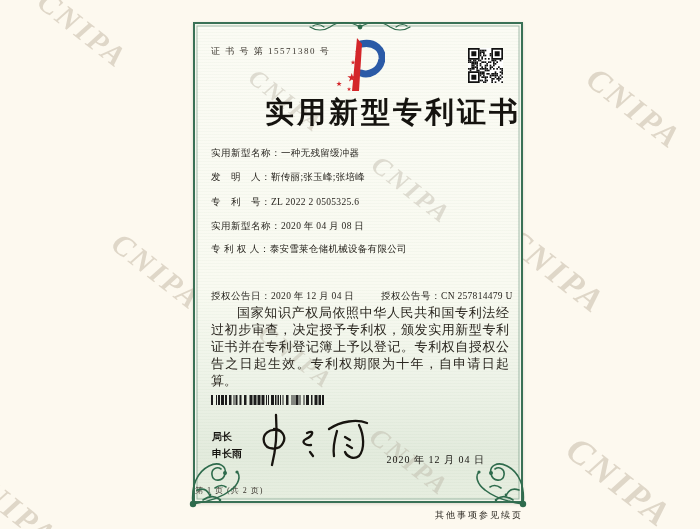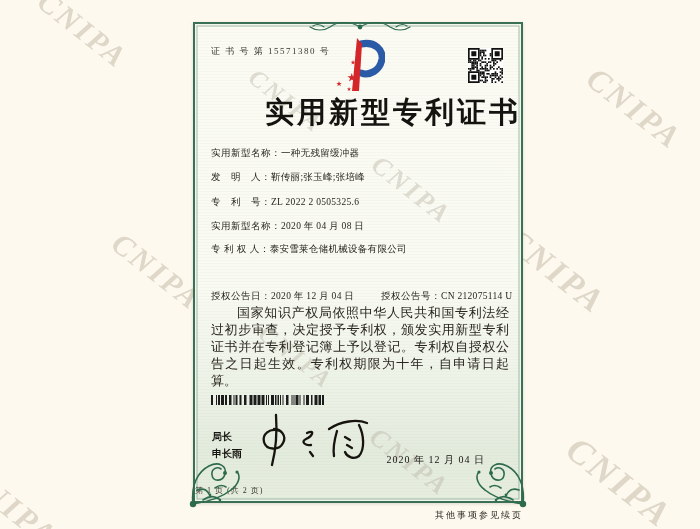--- a/index.html
+++ b/index.html
@@ -250,21 +250,21 @@
     </div>
     <div class="field" style="top:196px">
       <span class="flabel">实用新型名称：</span><span class="fvalue">2020 年 04 月 08 日</span>
     </div>
     <div class="field" style="top:219px">
       <span class="flabel">专 利 权 人：</span><span class="fvalue">泰安雪莱仓储机械设备有限公司</span>
     </div>
     <div class="field" style="top:266px">
       <span class="flabel">授权公告日：</span><span class="fvalue">2020 年 12 月 04 日</span>
       <span class="second">
-        <span class="flabel">授权公告号：</span><span class="fvalue">CN 212075114 U</span>
+        <span class="flabel">授权公告号：</span><span class="fvalue">CN 257814479 U</span>
       </span>
     </div>
 
     <div class="paras">
       <p>国家知识产权局依照中华人民共和国专利法经过初步审查，决定授予专利权，颁发实用新型专利证书并在专利登记簿上予以登记。专利权自授权公告之日起生效。专利权期限为十年，自申请日起算。</p>
     </div>
 
     <svg id="barcode" class="barcode" viewBox="0 0 113 10" preserveAspectRatio="none">
         <rect x="0" y="0" width="2" height="10" fill="#1c1c1c"></rect>
         <rect x="5" y="0" width="1" height="10" fill="#1c1c1c"></rect>

